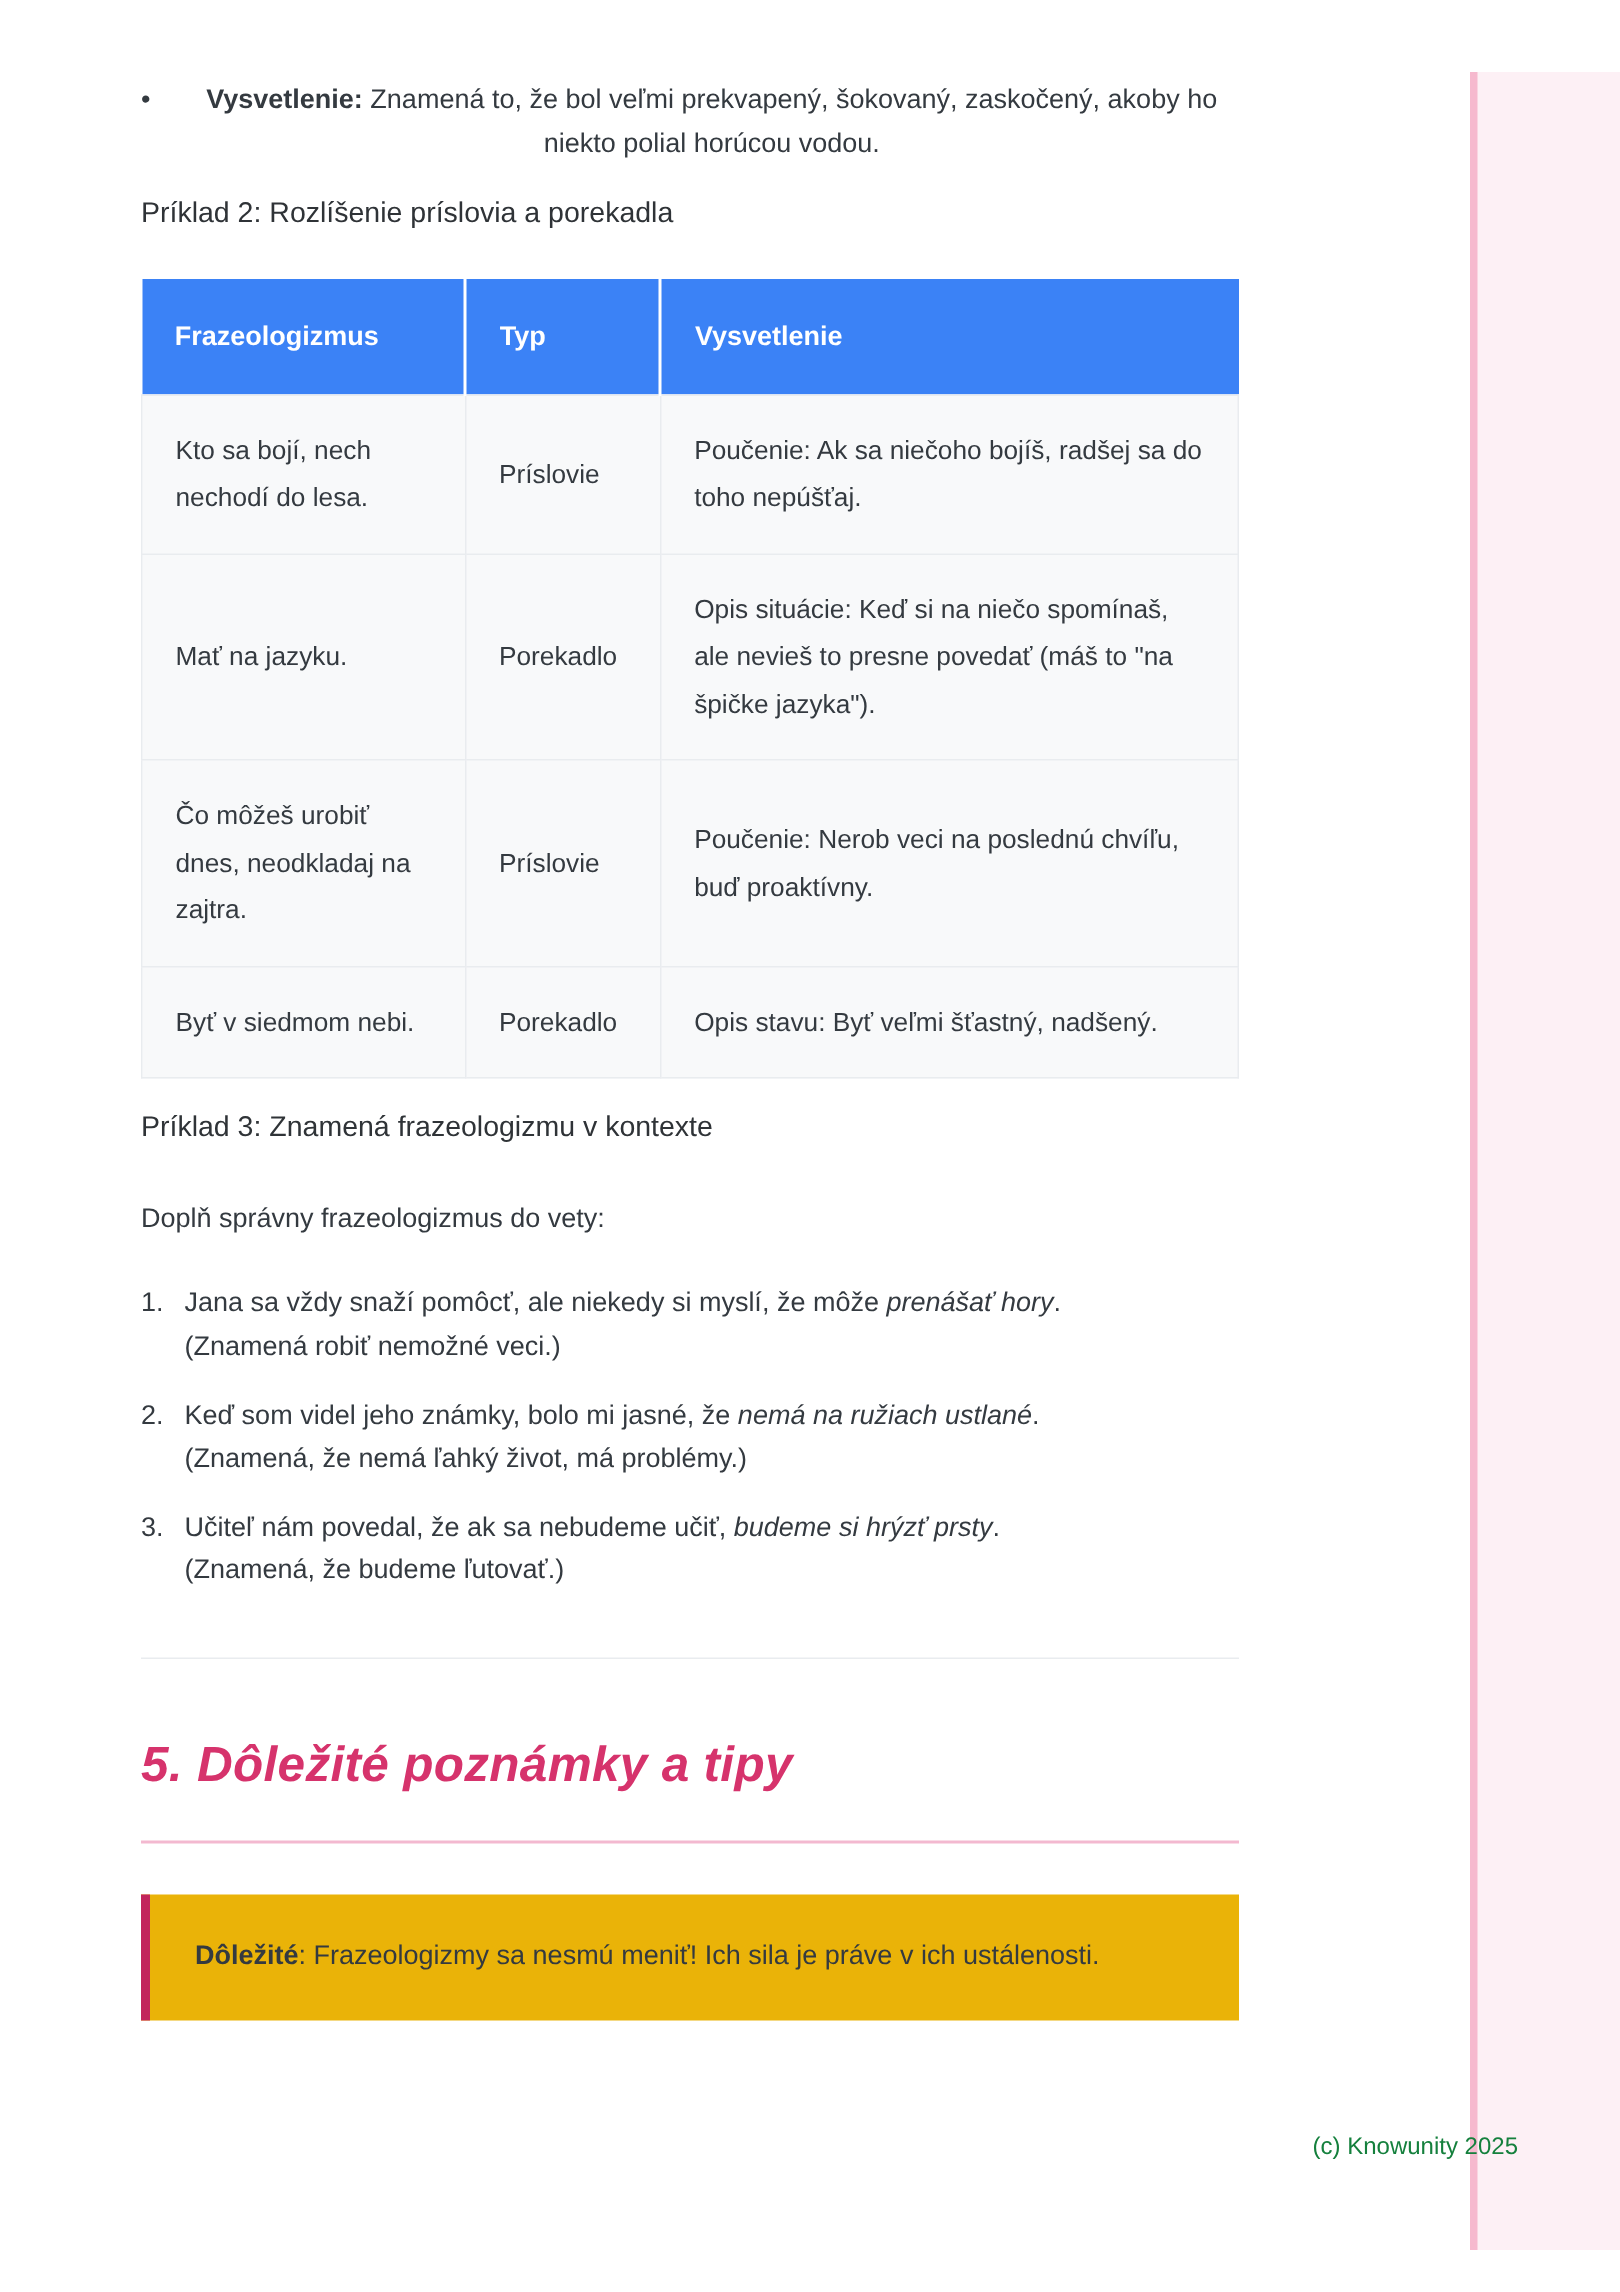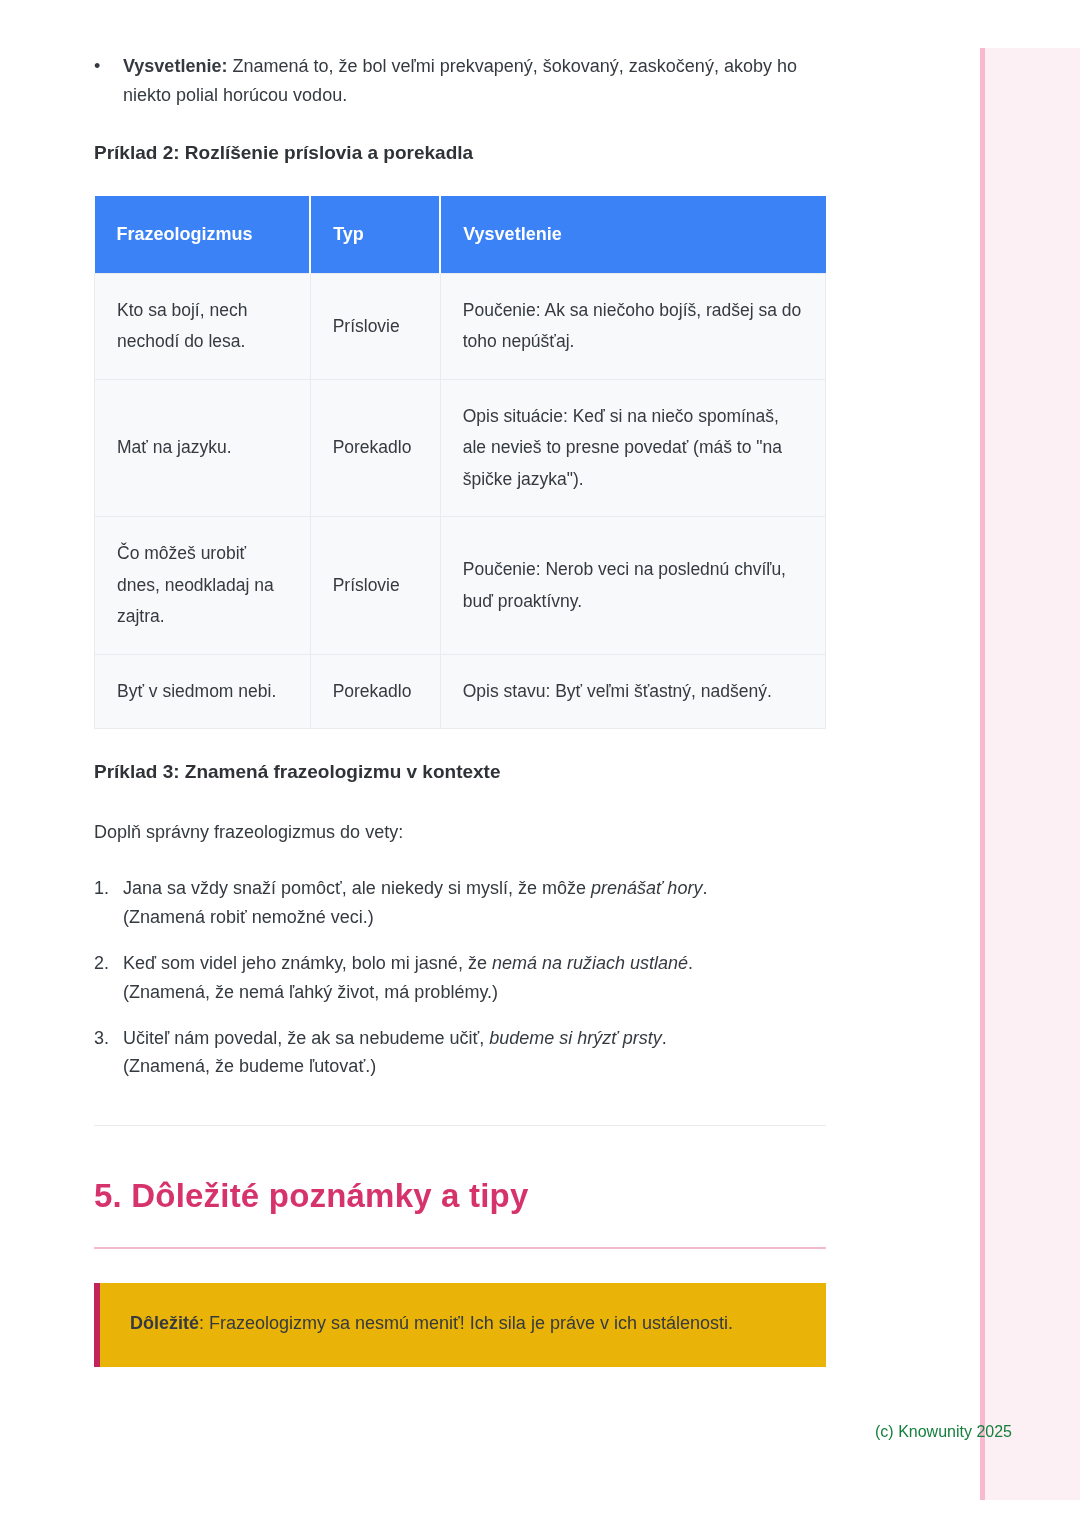--- a/index.html
+++ b/index.html
@@ -31,28 +31,28 @@
     width: 732px;
     margin-left: 94px;
     padding-top: 52px;
     font-size: 18px;
     line-height: 1.6;
     z-index: 2;
   }
   
   .bullet-item { display: flex; }
   .bullet-marker { flex: none; width: 29px; font-size: 18px; color: #343a40; }
-  .bullet-body { flex: 1; }
+  .bullet-body { flex: 1; text-align: center; }
   .bold { font-weight: bold; }
   
   .sub-heading {
     font-size: 19px;
-    font-weight: bold;
+    font-weight: normal;
     color: #2f3337;
-    margin-top: 28px;
+    margin-top: 18px;
   }
   
   table.phrase-table {
     width: 100%;
     border-collapse: collapse;
     margin-top: 28px;
     font-size: 17.5px;
   }
   table.phrase-table col.c1 { width: 29.5%; }
   table.phrase-table col.c2 { width: 17.8%; }
@@ -89,20 +89,21 @@
     border: none;
     margin-top: 44px;
   }
   
   .big-heading {
     margin-top: 44px;
     font-size: 33px;
     font-weight: bold;
     color: #d6336c;
     letter-spacing: 0.2px;
+    font-style: italic;
   }
   .pink-rule {
     height: 2px;
     background: #f3b9d0;
     border: none;
     margin-top: 24px;
   }
   
   .callout {
     margin-top: 34px;

